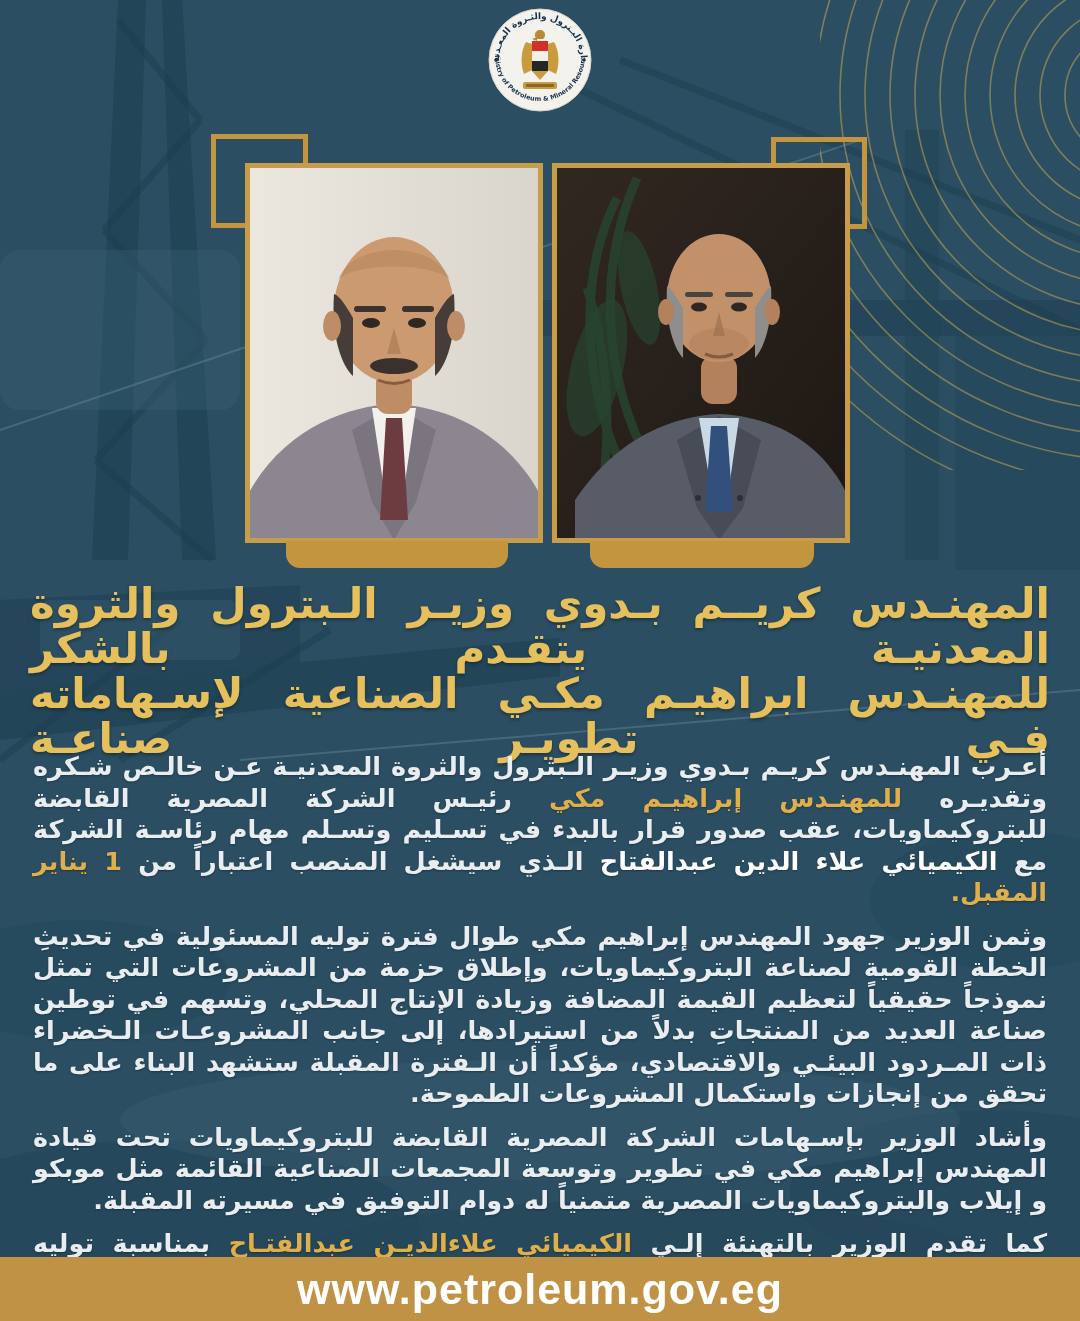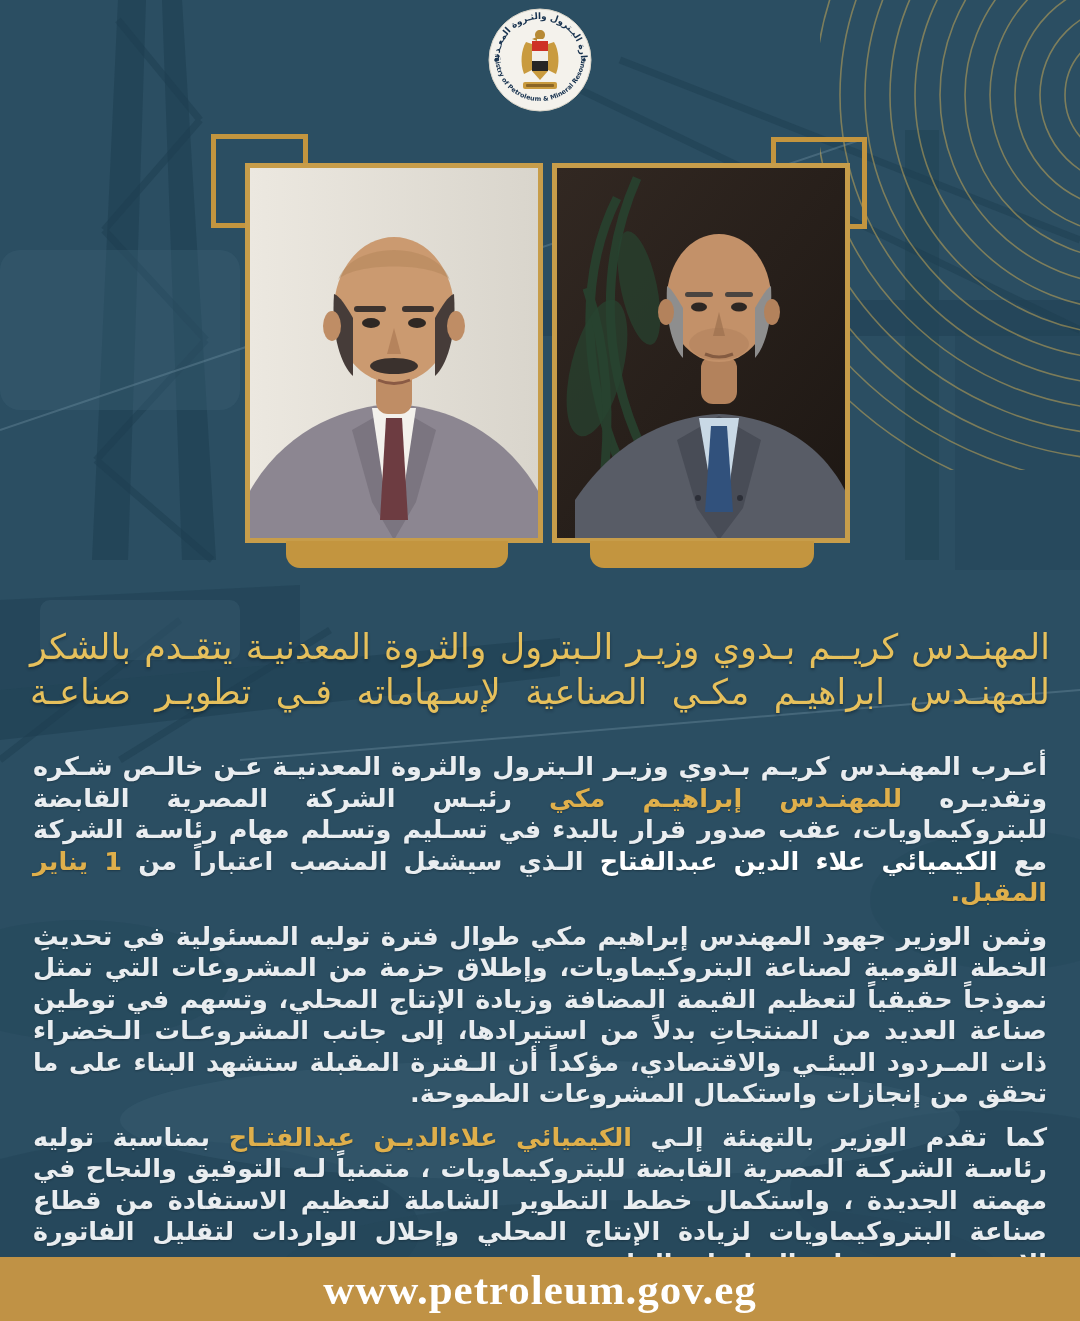--- a/index.html
+++ b/index.html
@@ -33,23 +33,22 @@
   .photo-frame svg{width:100%;height:100%;}
   .photo-tab{
     position:absolute;background:var(--accent-gold);
     border-radius:0 0 14px 14px;
   }
 
   
   .headline{
     position:absolute;left:30px;right:30px;top:581px;
     direction:rtl;color:var(--headline-gold);
-    font-weight:normal;font-size:35px;line-height:45px;
+    font-weight:bold;font-size:42px;line-height:45px;
     text-shadow:0 2px 3px rgba(10,25,35,.45);
-    margin-top:44px;
   }
   .headline .hl{ text-align:justify; text-align-last:justify; }
   .headline .hl.center{ text-align:center; text-align-last:center; }
 
   
   .article{
     position:absolute;left:33px;right:33px;top:739px;
     direction:rtl;text-align:justify;
     color:var(--body-text);
     font-size:25.5px;line-height:31.5px;font-weight:bold;
@@ -60,21 +59,21 @@
   .seg-b{color:#ffffff;}
 
   
   .footer-bar{
     position:absolute;left:0;right:0;bottom:0;height:64px;
     background:var(--footer-bar);
     display:flex;align-items:center;justify-content:center;
   }
   .footer-url{
     color:#ffffff;font-size:43px;font-weight:bold;letter-spacing:1px;
-    font-family:Liberation Serif, serif;
+    font-family:Liberation Sans, sans-serif;
   }
 </style>
 </head>
 <body>
 
 <div class="canvas">
 
   <svg class="abs" style="left:0;top:0;" width="1080" height="1321" viewBox="0 0 1080 1321">
     <g fill="#1e3e50" opacity="0.55">
       <path d="M118,0 L92,560 L128,560 L146,0 Z"></path>
@@ -235,20 +234,21 @@
   <div class="photo-tab" style="left:590px;top:541px;width:224px;height:27px;"></div>
 
   <div class="headline">
     <div class="hl">المهنـدس كريــم بـدوي وزيـر الـبترول والثروة المعدنيـة يتقـدم بالشكر</div>
     <div class="hl">للمهنـدس ابراهيـم مكـي الصناعية لإسـهاماته فـي تطويـر صناعـة</div>
   </div>
 
   <div class="article" id="article">
       <p><span class="seg-n">أعـرب المهنـدس كريـم بـدوي وزيـر الـبترول والثروة المعدنيـة عـن خالـص شـكره وتقديـره </span><span class="seg-g">للمهنـدس إبراهيـم مكي</span><span class="seg-n"> رئيـس الشركة المصرية القابضة للبتروكيماويات، عقب صدور قرار بالبدء في تسـليم وتسـلم مهام رئاسـة الشركة مع </span><span class="seg-b">الكيميائي علاء الدين عبدالفتاح</span><span class="seg-n"> الـذي سيشغل المنصب اعتباراً من </span><span class="seg-g">1 يناير المقبل.</span></p>
       <p><span class="seg-n">وثمن الوزير جهود المهندس إبراهيم مكي طوال فترة توليه المسئولية في تحديثِ الخطة القومية لصناعة البتروكيماويات، وإطلاق حزمة من المشروعات التي تمثل نموذجاً حقيقياً لتعظيم القيمة المضافة وزيادة الإنتاج المحلي، وتسهم في توطين صناعة العديد من المنتجاتِ بدلاً من استيرادها، إلى جانب المشروعـات الـخضراء ذات المـردود البيئـي والاقتصادي، مؤكداً أن الـفترة المقبلة ستشهد البناء على ما تحقق من إنجازات واستكمال المشروعات الطموحة.</span></p>
+      <p><span class="seg-n">وأشاد الوزير بإسـهامات الشركة المصرية القابضة للبتروكيماويات تحت قيادة المهندس إبراهيم مكي في تطوير وتوسعة المجمعات الصناعية القائمة مثل موبكو و إيلاب والبتروكيماويات المصرية متمنياً له دوام التوفيق في مسيرته المقبلة.</span></p>
       <p><span class="seg-n">كما تقدم الوزير بالتهنئة إلـي </span><span class="seg-g">الكيميائي علاءالديـن عبدالفتـاح</span><span class="seg-n"> بمناسبة توليه رئاسـة الشركـة المصرية القابضة للبتروكيماويات ، متمنياً لـه التوفيق والنجاح في مهمته الجديدة ، واستكمال خطط التطوير الشاملة لتعظيم الاستفادة من قطاع صناعة البتروكيماويات لزيادة الإنتاج المحلي وإحلال الواردات لتقليل الفاتورة الاستيرادية ، وزيادة الصادرات الخارجية.</span></p>
     </div>
 
   <div class="footer-bar">
     <span class="footer-url">www.petroleum.gov.eg</span>
   </div>
 
 </div>
 
 </body></html>

